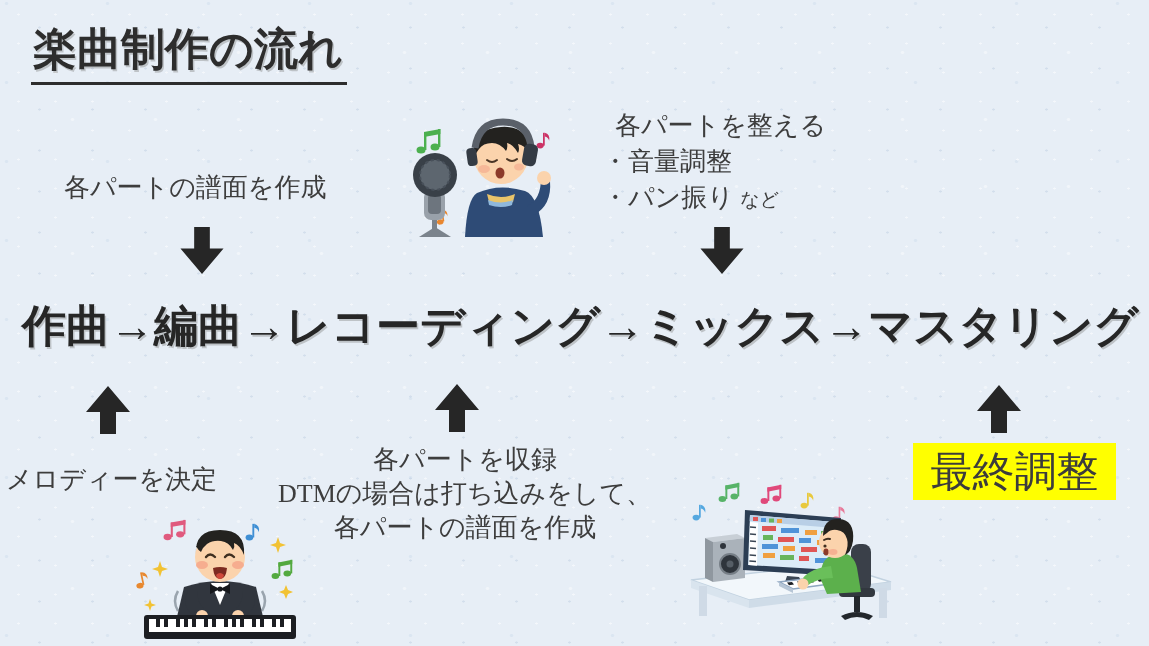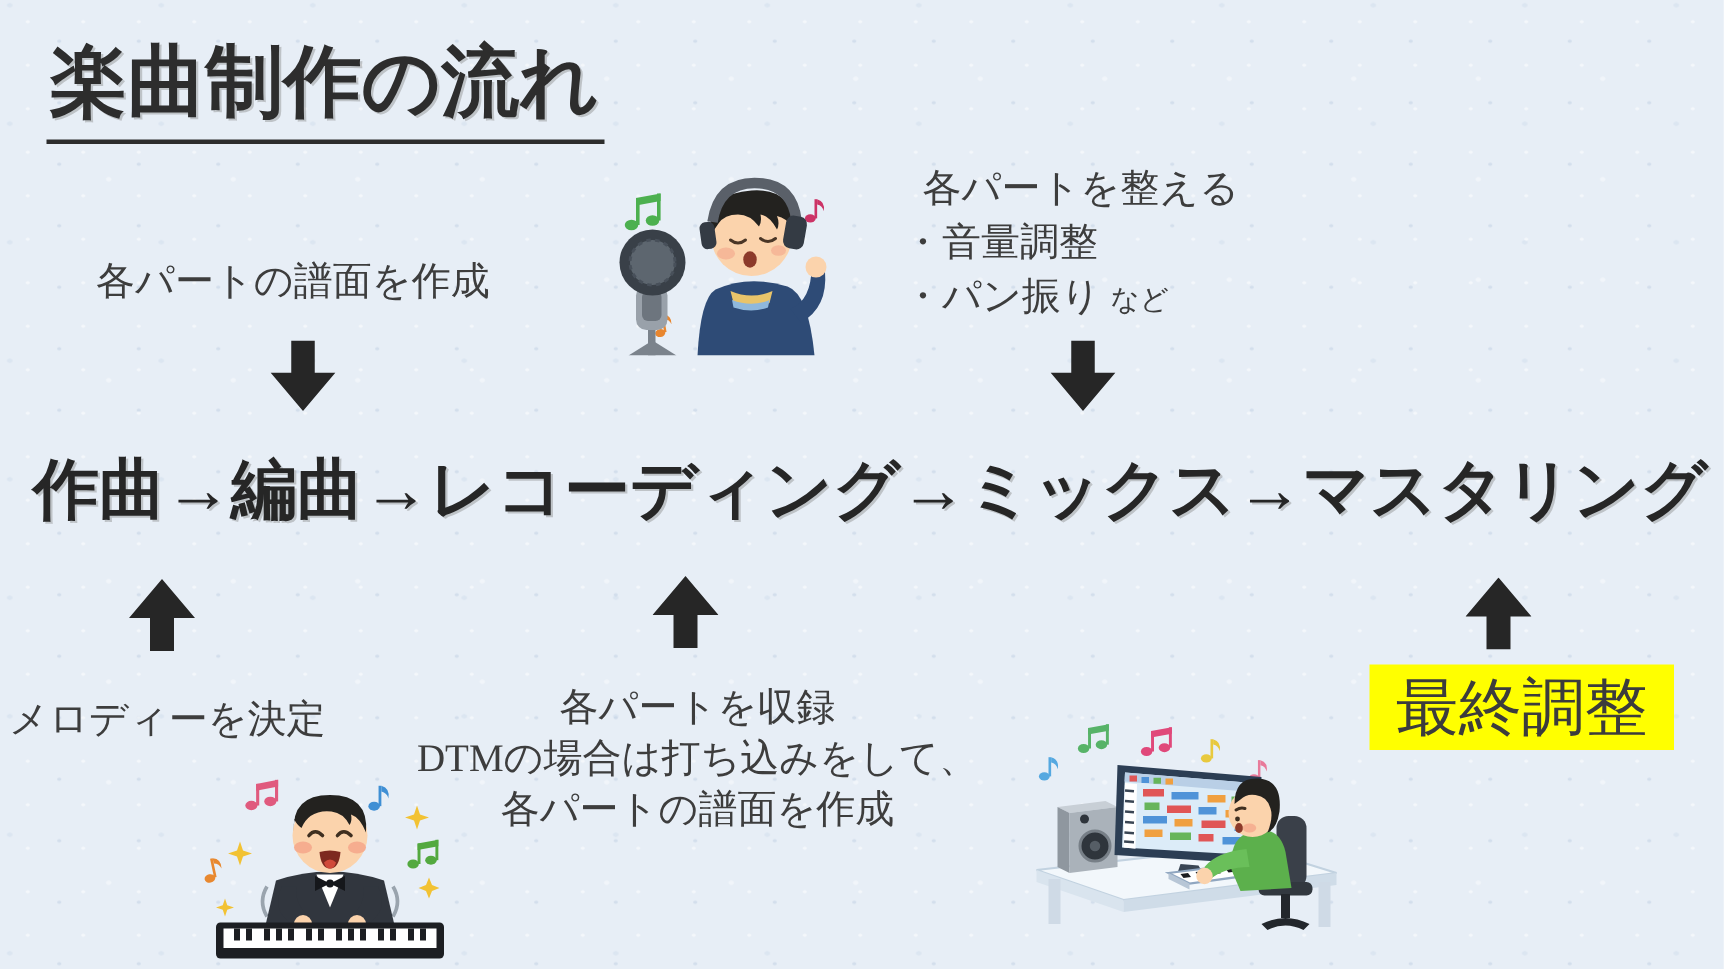--- a/index.html
+++ b/index.html
@@ -14,21 +14,21 @@
       radial-gradient(rgba(255,255,255,0.55) 1px, transparent 1.6px),
       radial-gradient(rgba(186,203,224,0.45) 1px, transparent 1.7px),
       radial-gradient(rgba(255,255,255,0.40) 1.5px, transparent 2.2px),
       radial-gradient(rgba(198,214,232,0.35) 1.5px, transparent 2.2px);
     background-size:37px 29px, 53px 41px, 83px 67px, 101px 79px;
     background-position:0 0, 13px 7px, 31px 19px, 57px 43px;
   }
   .abs{position:absolute;}
   .title{
     left:31px;top:20px;
-    font-size:52px;font-weight:bold;color:#2d2d2d;
+    font-size:44px;font-weight:bold;color:#2d2d2d;
     border-bottom:3px solid #2d2d2d;padding:0 4px 3px 2px;
     text-shadow:1.5px 1.5px 0 rgba(130,130,130,0.4);
     white-space:nowrap;
   }
   .annot{
     font-family:"Liberation Serif", serif;
     color:#3d3d3d;font-size:26px;white-space:nowrap;line-height:36px;
   }
   .annot .small{font-size:19px;}
   .flow{
@@ -150,21 +150,21 @@
     </svg>
   </div>
   <div class="abs" style="left:977px;top:385px;">
     <svg width="44" height="48" viewBox="0 0 44 48">
       <polygon points="22,0 44,26 30,26 30,48 14,48 14,26 0,26" fill="#262626"></polygon>
     </svg>
   </div>
 
   <div class="abs annot" style="left:6px;top:462px;text-align:right;">メロディーを決定</div>
 
-  <div class="abs annot recording-block" style="line-height:34px;margin-top:12px;">
+  <div class="abs annot recording-block" style="line-height:34px;">
     <div>各パートを収録</div>
     <div>DTMの場合は打ち込みをして、</div>
     <div>各パートの譜面を作成</div>
   </div>
 
   <div class="abs highlight">最終調整</div>
 
   <div class="abs" style="left:126px;top:513px;">
     <svg width="188" height="132" viewBox="0 0 188 132">
 

